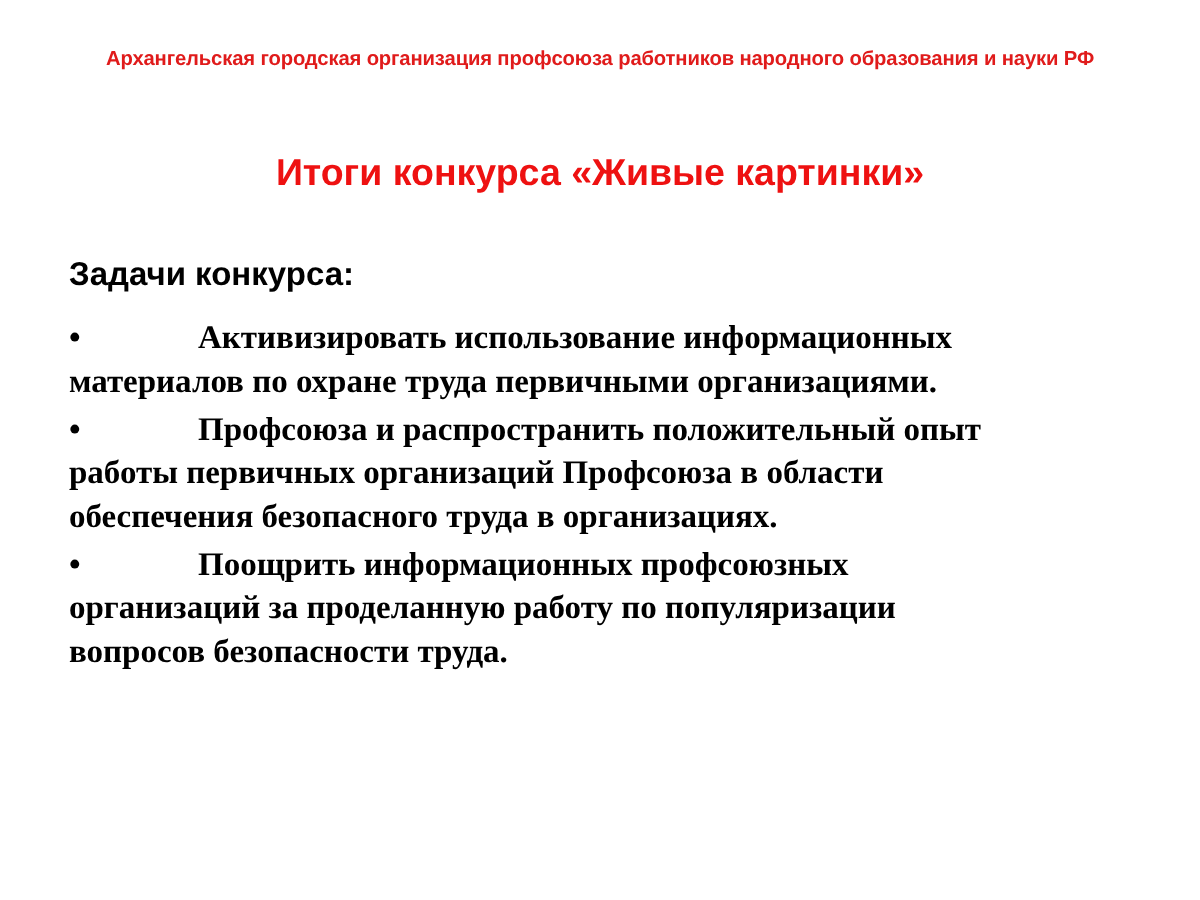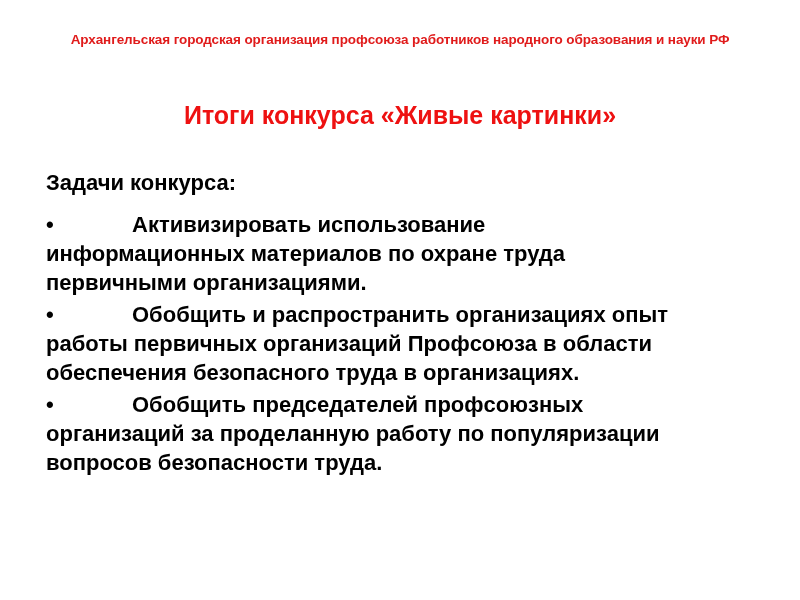--- a/index.html
+++ b/index.html
@@ -80,20 +80,21 @@
     padding: 0;
   }
   .bullet-item {
     font-size: 22px;
     font-weight: bold;
     color: #000000;
     line-height: 29px;
     margin: 0 0 3px 0;
     text-indent: 0;
     max-width: 640px;
+    font-family: Liberation Serif, serif;
   }
   .bullet-glyph {
     display: inline-block;
     width: 86px;
     font-size: 22px;
     font-weight: bold;
     line-height: 29px;
     color: #000000;
   }
   .bullet-text {
@@ -120,23 +121,23 @@
 
     <p class="body-lead">Задачи конкурса:</p>
 
     <ul class="bullet-list">
 
       <li class="bullet-item">
         <span class="bullet-glyph">•</span><span class="bullet-text">Активизировать использование информационных материалов по охране труда первичными организациями.</span>
       </li>
 
       <li class="bullet-item">
-        <span class="bullet-glyph">•</span><span class="bullet-text">Обобщить и распространить организациях опыт работы первичных организаций Профсоюза в области обеспечения безопасного труда в организациях.</span>
+        <span class="bullet-glyph">•</span><span class="bullet-text">Профсоюза и распространить положительный опыт работы первичных организаций Профсоюза в области обеспечения безопасного труда в организациях.</span>
       </li>
 
       <li class="bullet-item">
-        <span class="bullet-glyph">•</span><span class="bullet-text">Обобщить председателей профсоюзных организаций за проделанную работу по популяризации вопросов безопасности труда.</span>
+        <span class="bullet-glyph">•</span><span class="bullet-text">Поощрить информационных профсоюзных организаций за проделанную работу по популяризации вопросов безопасности труда.</span>
       </li>
 
     </ul>
   </div>
 
 </div>
 
 </body></html>

